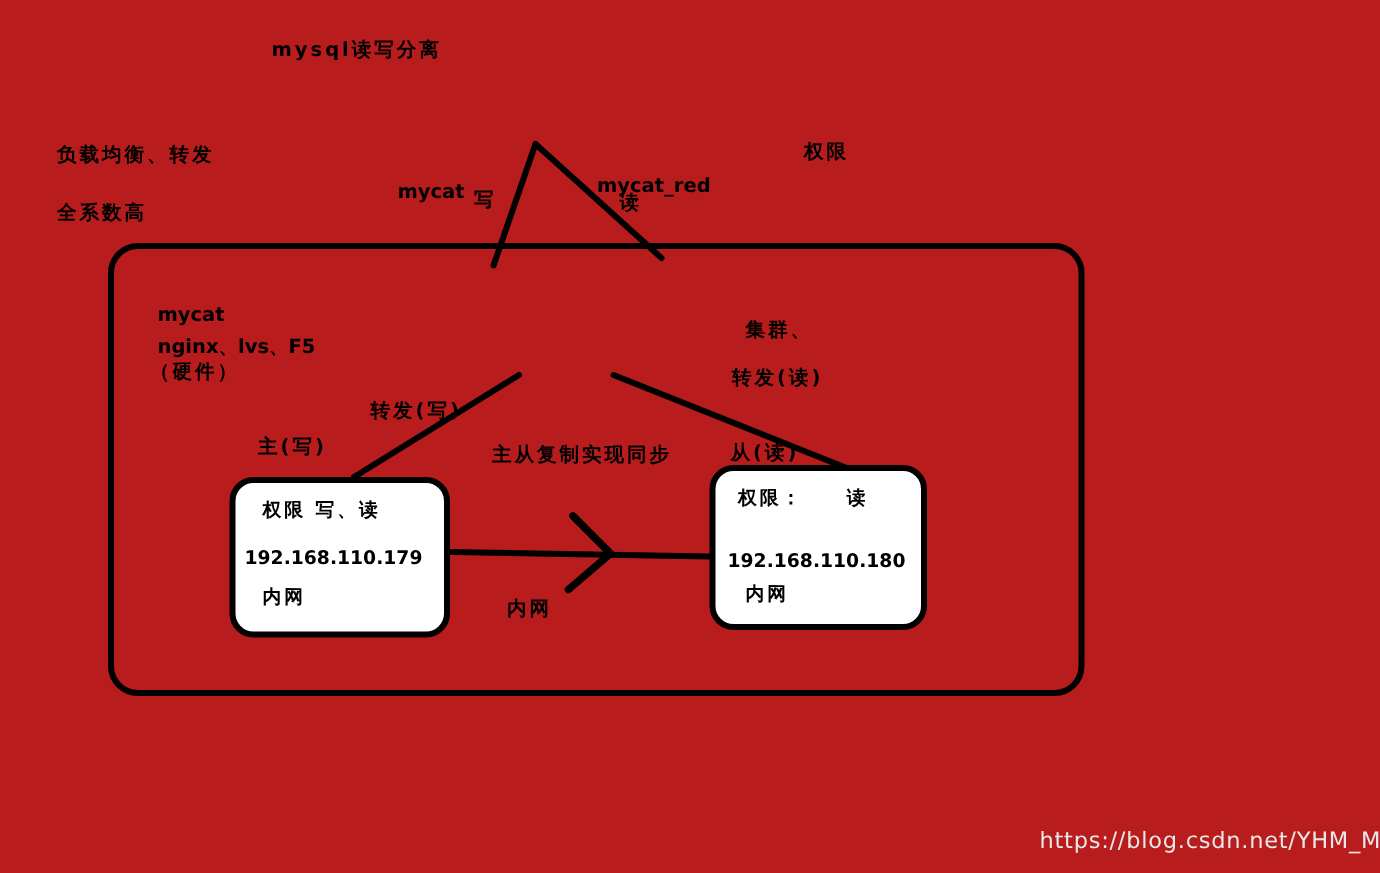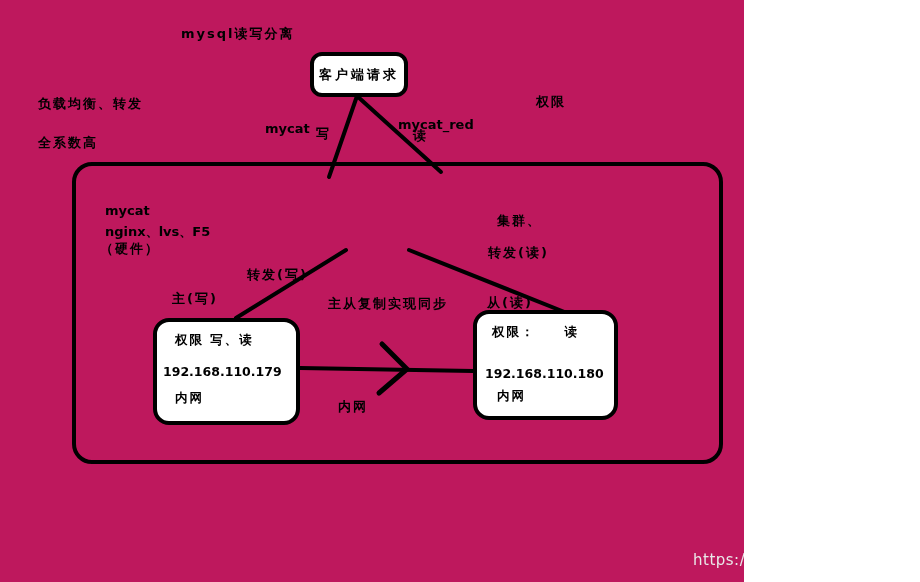--- a/index.html
+++ b/index.html
@@ -1,17 +1,17 @@
 <!DOCTYPE html>
 <html><head>
 <meta charset="utf-8">
 <style>
   html,body{margin:0;padding:0;background:#ffffff;}
   .canvas{
-    position:relative;width:744px;height:582px;background:#be185d;
+    position:relative;width:920px;height:582px;background:#b91c1c;
     font-family:"DejaVu Sans",sans-serif;font-weight:bold;color:#000;
     overflow:hidden;
   }
   .lines{position:absolute;left:0;top:0;width:920px;height:582px;}
   .txt{position:absolute;white-space:pre;line-height:1.15;}
   .s13{font-size:13px;}
   .cjk{letter-spacing:2px;}
   .box{
     position:absolute;background:#ffffff;border:4px solid #000;
     box-sizing:border-box;
@@ -61,23 +61,20 @@
   <div class="txt s13" style="left:105px;top:225px;">nginx、lvs、F5</div>
   <div class="txt s13 cjk" style="left:100px;top:242px;">（硬件）</div>
 
   <div class="txt s13 cjk" style="left:247px;top:268px;">转发(写)</div>
   <div class="txt s13 cjk" style="left:488px;top:246px;">转发(读)</div>
   <div class="txt s13 cjk" style="left:172px;top:292px;">主(写)</div>
   <div class="txt s13 cjk" style="left:487px;top:296px;">从(读)</div>
   <div class="txt s13 cjk" style="left:328px;top:297px;">主从复制实现同步</div>
   <div class="txt s13 cjk" style="left:338px;top:400px;">内网</div>
 
-  <div class="box r12 client-box" style="left:310px;top:52px;width:98px;height:45px;">
-    <span>客户端请求</span>
-  </div>
 
 
   <div class="box r16" style="left:153px;top:318px;width:147px;height:107px;">
     <div class="inner cjk" style="left:18px;top:10px;">权限 写、读</div>
     <div class="inner" style="left:6px;top:42px;">192.168.110.179</div>
     <div class="inner cjk" style="left:18px;top:68px;">内网</div>
   </div>
 
   <div class="box r16" style="left:473px;top:310px;width:145px;height:110px;">
     <div class="inner cjk" style="left:15px;top:10px;">权限：　　读</div>

